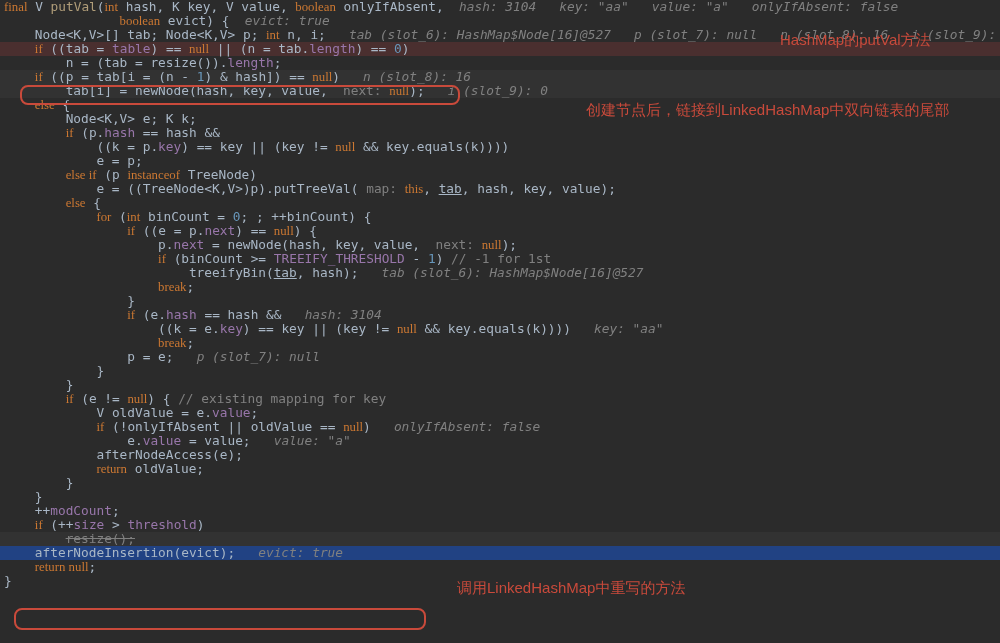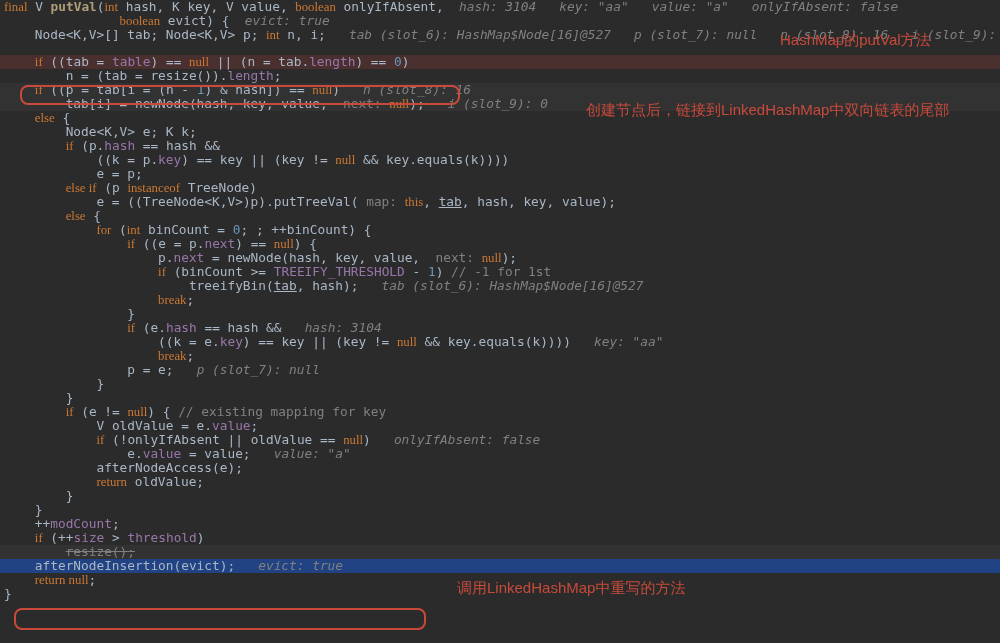--- a/index.html
+++ b/index.html
@@ -22,26 +22,26 @@
     position: relative;
     height: 14px;
     padding-left: 4px;
   }
   
   .kw   { color: #cc7832; font-family: Liberation Serif, serif; }               
   .num  { color: #6897bb; }               
   .cm   { color: #808080; }               
   .cmI  { color: #808080; font-style: italic; } 
   .fld  { color: #9876aa; }               
-  .call { color: #b09d79; font-weight: bold; }
+  .call { color: #b09d79; }
   .u    { text-decoration: underline; }
 
   
   .bg-dark   { background: #323232; }     
-  .bg-darkrd { background: #4a2f2f; margin-top: 13px; }     
+  .bg-darkrd { background: #4a2f2f; }     
   .bg-select { background: #214283; }     
 
   
   .redbox {
     position: absolute;
     border: 2px solid #c94a3b;
     border-radius: 8px;
     pointer-events: none;
     box-sizing: border-box;
   }

